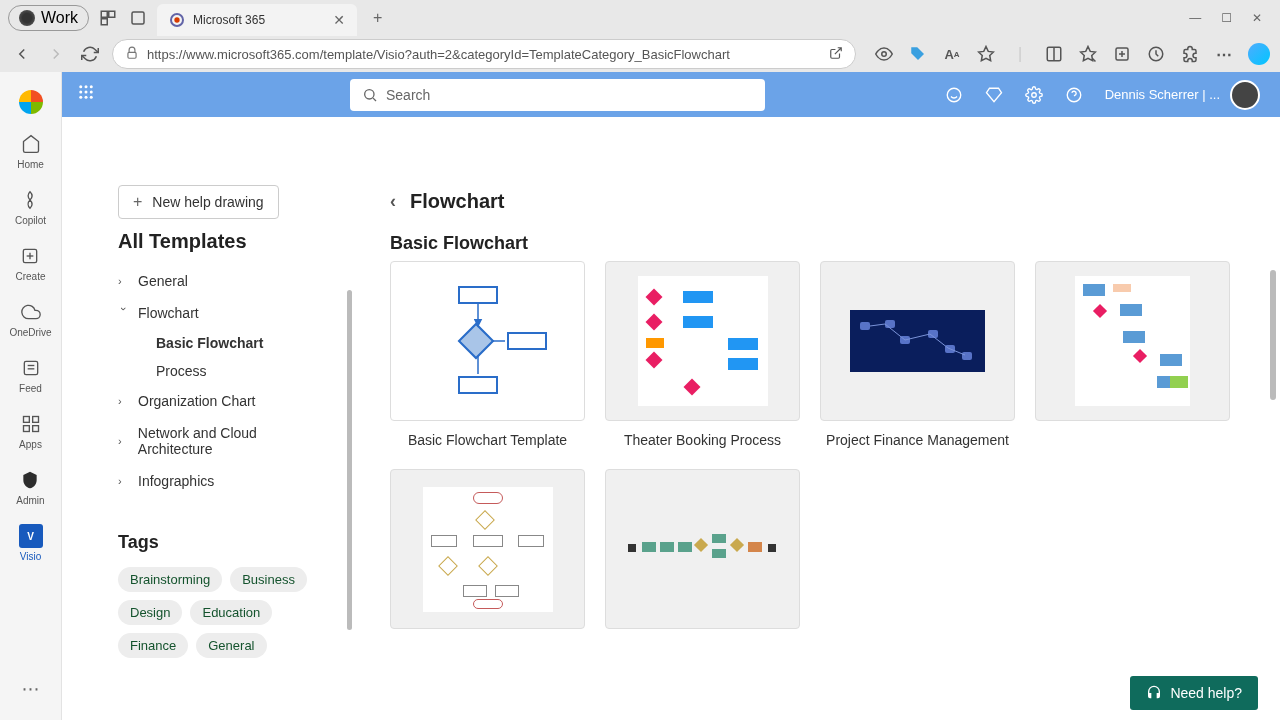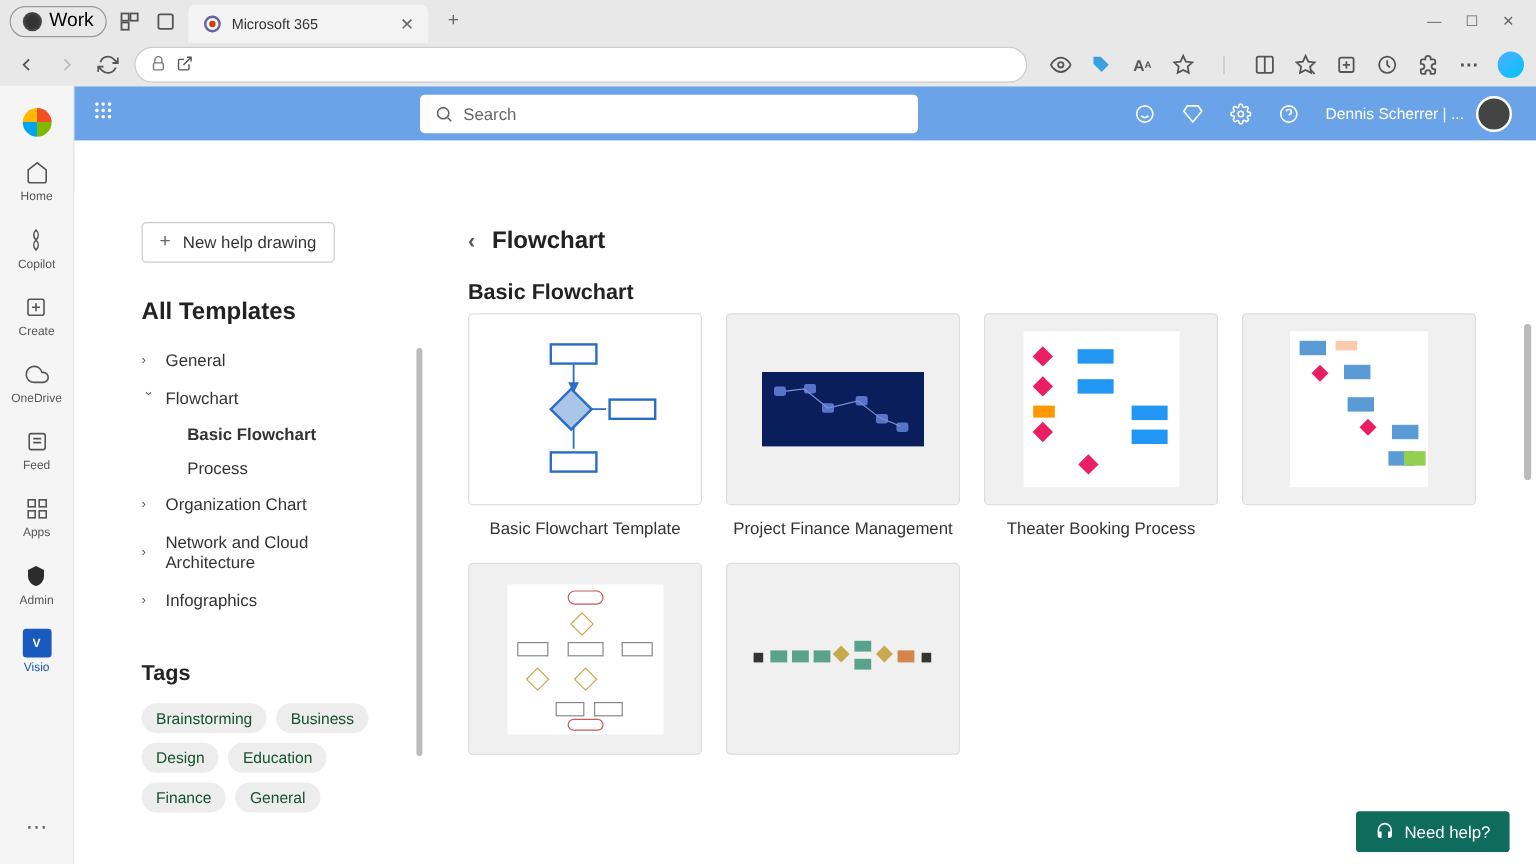--- a/index.html
+++ b/index.html
@@ -47,21 +47,21 @@
 .header-actions > * { display: flex; align-items: center; }
 .user-info { display: flex; align-items: center; gap: 10px; color: white; font-size: 13px; }
 .avatar { width: 30px; height: 30px; border-radius: 50%; background: #444; border: 2px solid #fff; }
 
 
 .main-body { flex: 1; display: flex; background: #fff; overflow: hidden; position:relative; }
 
 
 .template-sidebar { width: 290px; padding: 25px 20px 0 56px; position: relative; }
 .new-blank-btn { display: inline-flex; align-items: center; gap: 10px; padding: 7px 14px; border: 1px solid #ccc; border-radius: 4px; font-size: 14px; color: #333; background: #fff; cursor: pointer; }
-.all-templates-title { font-size: 20px; font-weight: 600; margin-top: 30px; color: #222; }
+.all-templates-title { font-size: 20px; font-weight: 600; margin-top: 11px; color: #222; }
 .search-templates { width: 100%; height: 30px; border: 1px solid #ccc; border-radius: 3px; padding: 0 10px; font-size: 13px; margin-top: 18px; color: #777; }
 .tree { margin-top: 12px; }
 .tree-item { display: flex; align-items: center; gap: 8px; padding: 8px 0; font-size: 14px; color: #333; cursor: pointer; }
 .tree-item.expanded .chev { transform: rotate(90deg); }
 .chev { font-size: 11px; color: #555; width: 12px; display: inline-block; }
 .tree-child { padding: 6px 0 6px 38px; font-size: 14px; color: #333; cursor: pointer; }
 .tree-child.active { font-weight: 700; }
 .tags-title { font-size: 18px; font-weight: 600; margin-top: 35px; color: #222; }
 .tags { display: flex; flex-wrap: wrap; gap: 8px; margin-top: 14px; }
 .tag-chip { padding: 5px 12px; background: #ededed; border-radius: 14px; font-size: 13px; color: #14532d; cursor: pointer; }
@@ -146,20 +146,21 @@
         <path d="M3.51 9a9 9 0 0114.85-3.36L23 10M1 14l4.64 4.36A9 9 0 0020.49 15"></path>
       </svg>
   </div>
   <div class="url-box">
     <span class="lock">
       <svg width="14" height="14" viewBox="0 0 24 24" fill="none" stroke="currentColor" stroke-width="2">
           <rect x="5" y="11" width="14" height="10" rx="2"></rect>
           <path d="M7 11V7a5 5 0 0110 0v4"></path>
         </svg>
     </span>
+    <span class="url-text">https://www.microsoft365.com/template/Visio?auth=2&amp;categoryId=TemplateCategory_BasicFlowchart</span>
     <span>
       <svg width="14" height="14" viewBox="0 0 24 24" fill="none" stroke="currentColor" stroke-width="2">
           <path d="M18 13v6a2 2 0 01-2 2H5a2 2 0 01-2-2V8a2 2 0 012-2h6M15 3h6v6M10 14L21 3"></path>
         </svg>
     </span>
   </div>
   <div class="addr-actions">
     <span>
         <svg width="18" height="18" viewBox="0 0 24 24" fill="none" stroke="currentColor" stroke-width="2">
           <path d="M1 12s4-8 11-8 11 8 11 8-4 8-11 8-11-8-11-8z"></path>
@@ -415,50 +416,50 @@
                       </marker>
                     </defs>
                   </svg>
               </div>
             </div>
             <div class="card-label">Basic Flowchart Template</div>
           </div>
 
           <div class="template-card">
             <div class="card-thumb">
+              <div class="thumb-inner">
+                <div style="position:absolute;top:15px;left:10px;width:12px;height:12px;background:#e91e63;transform:rotate(45deg)"></div>
+                <div style="position:absolute;top:15px;left:45px;width:30px;height:12px;background:#2196f3"></div>
+                <div style="position:absolute;top:40px;left:10px;width:12px;height:12px;background:#e91e63;transform:rotate(45deg)"></div>
+                <div style="position:absolute;top:40px;left:45px;width:30px;height:12px;background:#2196f3"></div>
+                <div style="position:absolute;top:62px;left:8px;width:18px;height:10px;background:#ff9800"></div>
+                <div style="position:absolute;top:78px;left:10px;width:12px;height:12px;background:#e91e63;transform:rotate(45deg)"></div>
+                <div style="position:absolute;top:62px;left:90px;width:30px;height:12px;background:#2196f3"></div>
+                <div style="position:absolute;top:82px;left:90px;width:30px;height:12px;background:#2196f3"></div>
+                <div style="position:absolute;top:105px;left:48px;width:12px;height:12px;background:#e91e63;transform:rotate(45deg)"></div>
+              </div>
+            </div>
+            <div class="card-label">Theater Booking Process</div>
+          </div>
+
+          <div class="template-card">
+            <div class="card-thumb">
               <div class="navy">
                 <div class="navy-node" style="top:12px;left:10px"></div>
                 <div class="navy-node" style="top:10px;left:35px"></div>
                 <div class="navy-node" style="top:26px;left:50px"></div>
                 <div class="navy-node" style="top:20px;left:78px"></div>
                 <div class="navy-node" style="top:35px;left:95px"></div>
                 <div class="navy-node" style="top:42px;left:112px"></div>
                 <svg style="position:absolute;top:0;left:0" width="135" height="62">
                     <path d="M20 16 L35 14 L55 30 L80 24 L98 38 L115 45" stroke="#7a93d8" stroke-width="1" fill="none"></path>
                   </svg>
               </div>
             </div>
             <div class="card-label">Project Finance Management</div>
-          </div>
-
-          <div class="template-card">
-            <div class="card-thumb">
-              <div class="thumb-inner">
-                <div style="position:absolute;top:15px;left:10px;width:12px;height:12px;background:#e91e63;transform:rotate(45deg)"></div>
-                <div style="position:absolute;top:15px;left:45px;width:30px;height:12px;background:#2196f3"></div>
-                <div style="position:absolute;top:40px;left:10px;width:12px;height:12px;background:#e91e63;transform:rotate(45deg)"></div>
-                <div style="position:absolute;top:40px;left:45px;width:30px;height:12px;background:#2196f3"></div>
-                <div style="position:absolute;top:62px;left:8px;width:18px;height:10px;background:#ff9800"></div>
-                <div style="position:absolute;top:78px;left:10px;width:12px;height:12px;background:#e91e63;transform:rotate(45deg)"></div>
-                <div style="position:absolute;top:62px;left:90px;width:30px;height:12px;background:#2196f3"></div>
-                <div style="position:absolute;top:82px;left:90px;width:30px;height:12px;background:#2196f3"></div>
-                <div style="position:absolute;top:105px;left:48px;width:12px;height:12px;background:#e91e63;transform:rotate(45deg)"></div>
-              </div>
-            </div>
-            <div class="card-label">Theater Booking Process</div>
           </div>
 
           <div class="template-card">
             <div class="card-thumb">
               <div class="thumb-inner" style="width:115px;height:130px">
                 <div style="position:absolute;top:8px;left:8px;width:22px;height:12px;background:#5a9bd5"></div>
                 <div style="position:absolute;top:8px;left:38px;width:18px;height:8px;background:#f8cbad"></div>
                 <div style="position:absolute;top:30px;left:20px;width:10px;height:10px;background:#e91e63;transform:rotate(45deg)"></div>
                 <div style="position:absolute;top:28px;left:45px;width:22px;height:12px;background:#5a9bd5"></div>
                 <div style="position:absolute;top:55px;left:48px;width:22px;height:12px;background:#5a9bd5"></div>

